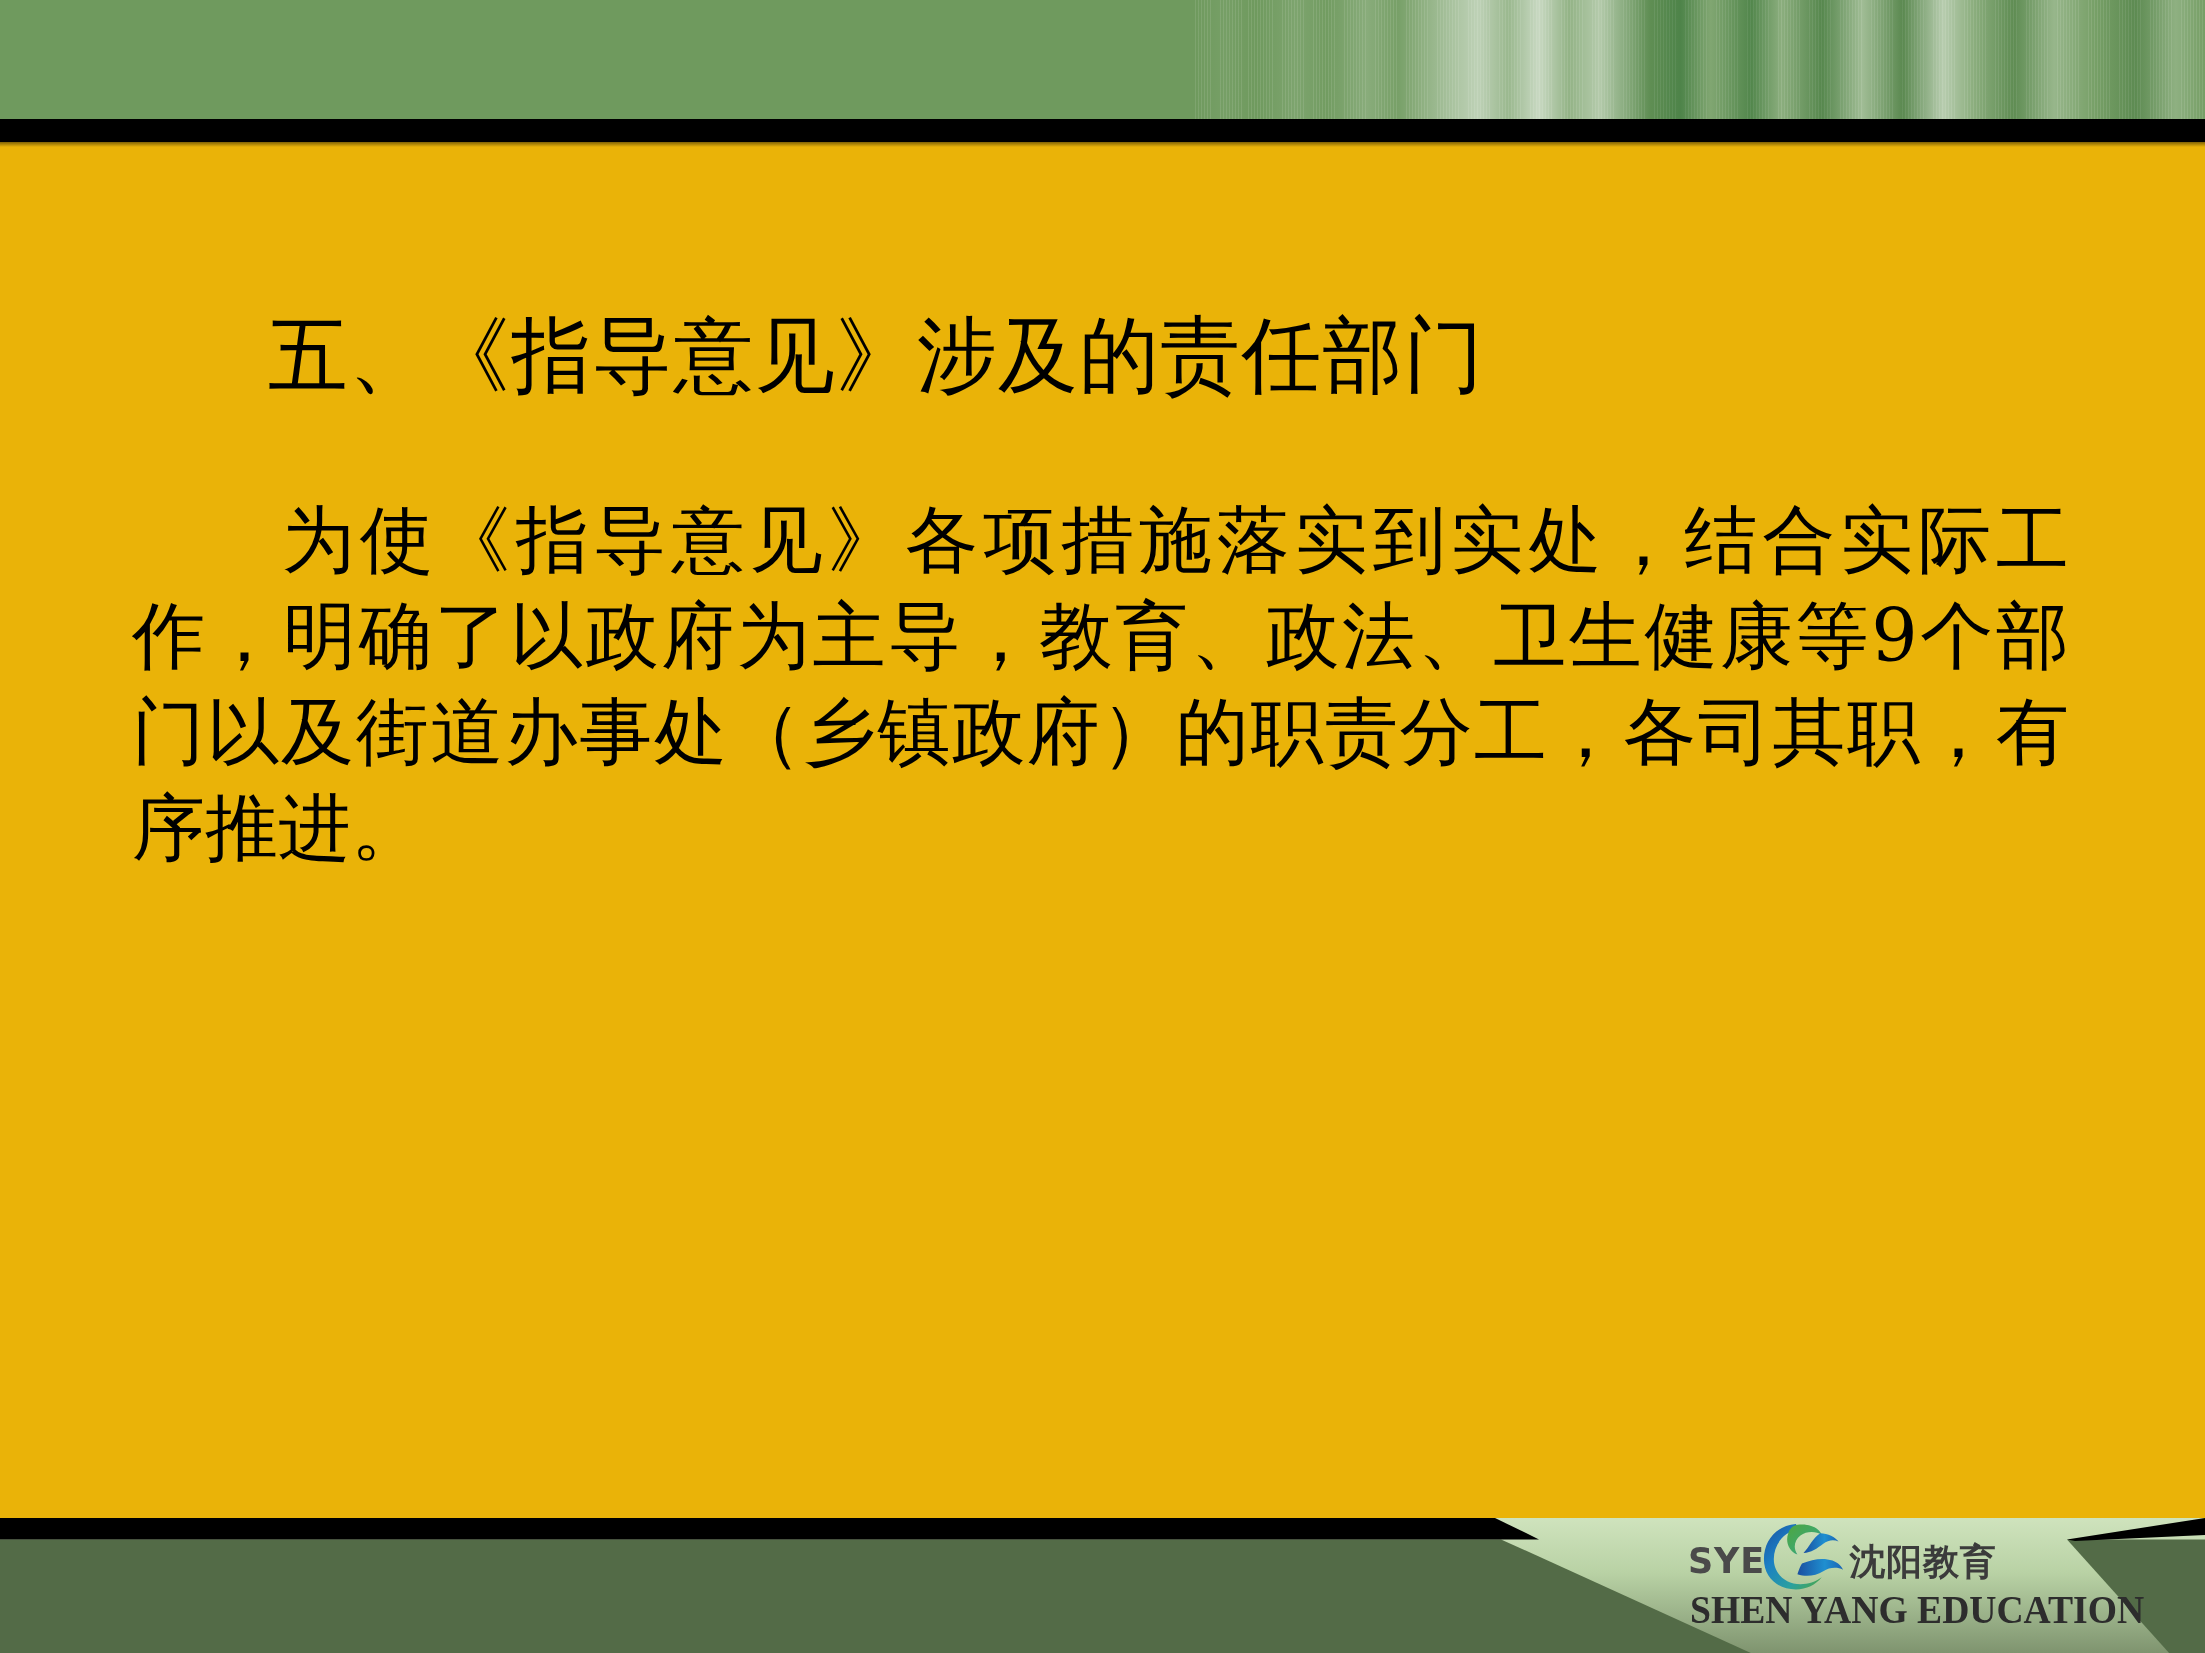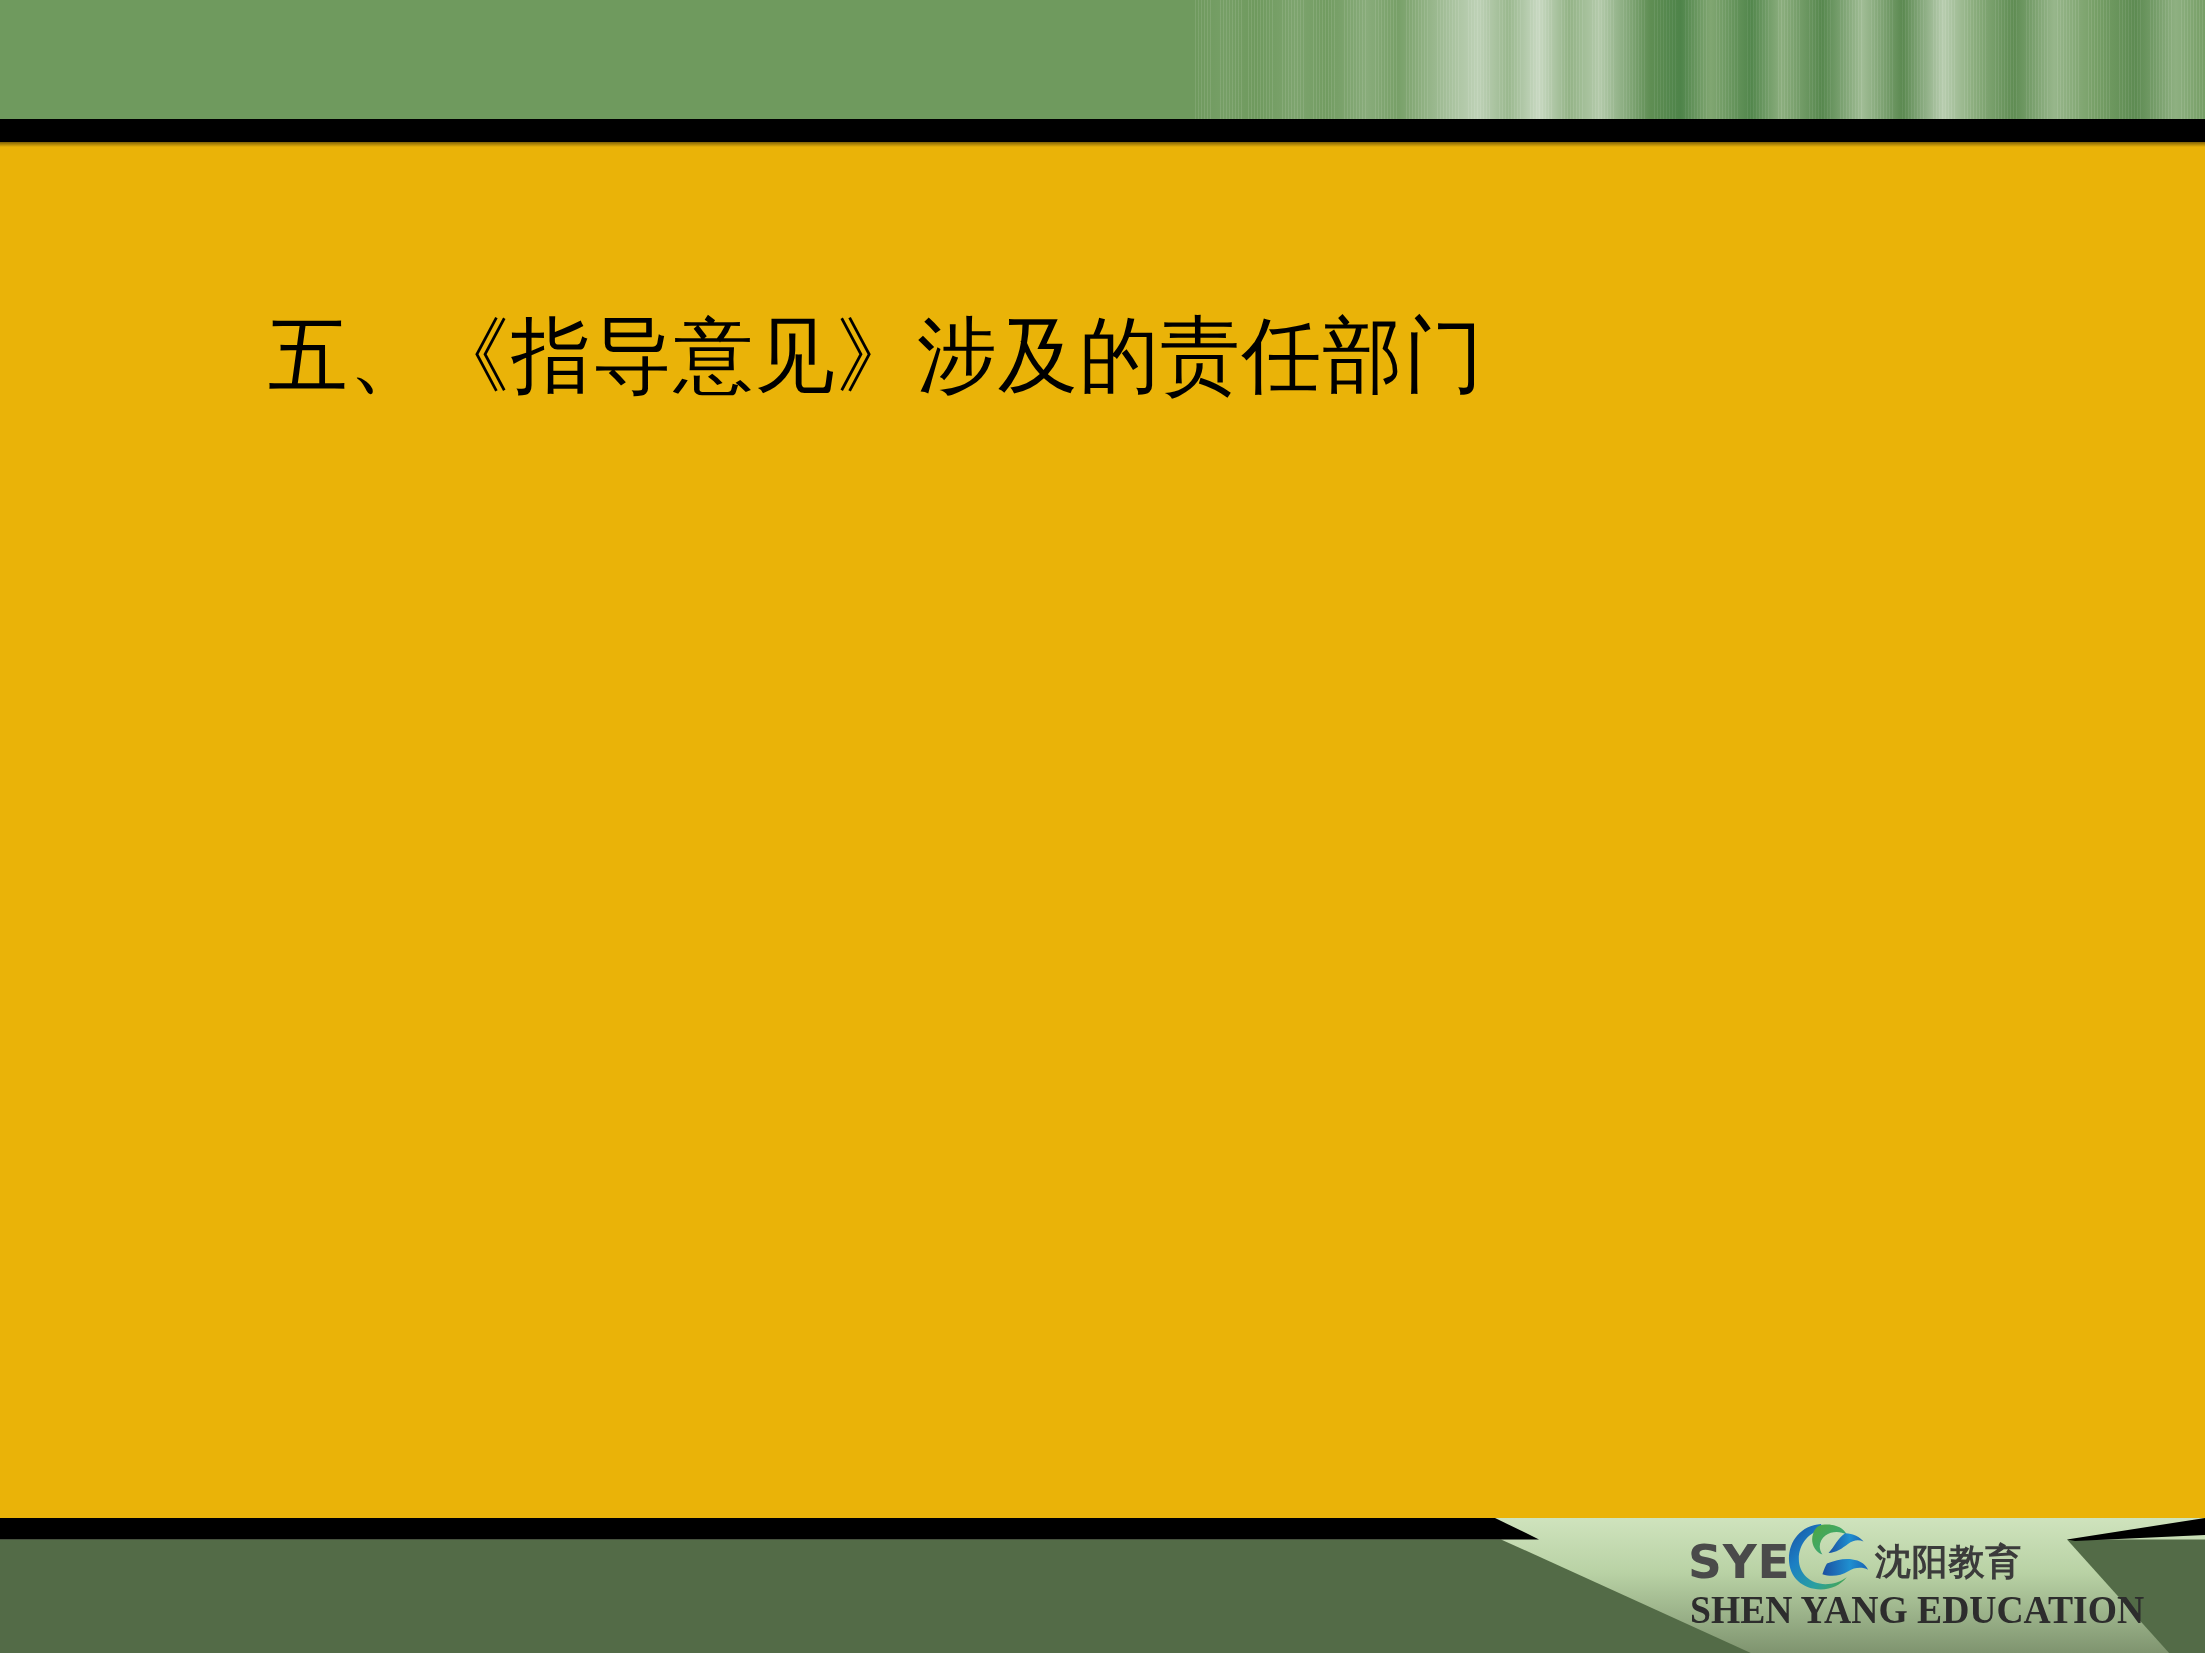--- a/index.html
+++ b/index.html
@@ -195,21 +195,21 @@
   .logo-row1 {
     position: absolute;
     left: 0;
     top: 0;
     height: 63px;
     display: flex;
     align-items: center;
   }
   .logo-sye {
     font-family: "DejaVu Sans", "Liberation Sans", sans-serif;
-    font-size: 47px;
+    font-size: 35px;
     font-weight: 700;
     color: #4a4a4a;
     letter-spacing: 0.8px;
     line-height: 1;
   }
   .logo-mark {
     width: 83px;
     height: 70px;
     margin-left: -3.1px;
     margin-top: -10.7px;
@@ -247,20 +247,23 @@
   <div class="top-banner">
     <div class="top-banner-texture"></div>
   </div>
   <div class="top-rule"></div>
   <div class="top-rule-shadow"></div>
 
   <div class="content">
 
     <div class="slide-title">五、《指导意见》涉及的责任部门</div>
 
+    <div class="body-paragraph">
+      <span class="indent"></span><span>为使《指导意见》各项措施落实到实处，结合实际工作，明确了以政府为主导，教育、政法、卫生健康等9个部门以及街道办事处（乡镇政府）的职责分工，各司其职，有序推进。</span>
+    </div>
 
   </div>
 
   <div class="footer">
     <div class="footer-bg"></div>
     <div class="footer-left-shape"></div>
     <div class="footer-left-rule"></div>
     <div class="footer-right-wedge"></div>
     <div class="footer-right-rule"></div>
   </div>

